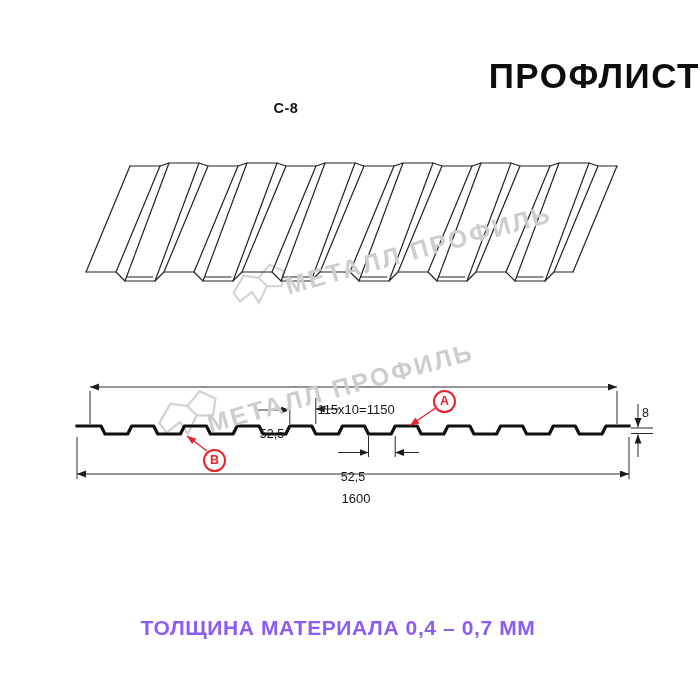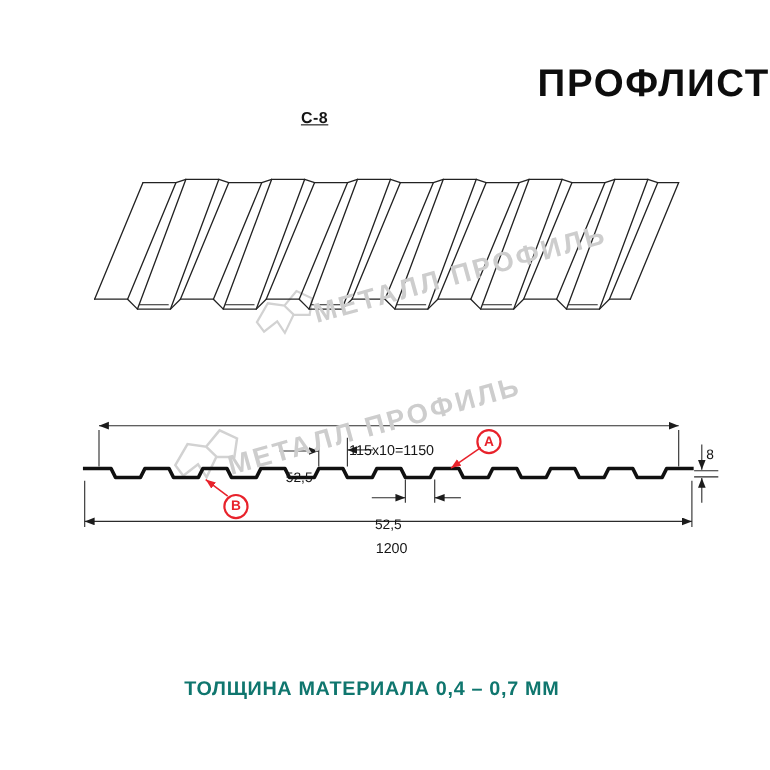--- a/index.html
+++ b/index.html
@@ -2,23 +2,23 @@
 <html><head>
 <meta charset="utf-8">
 <style>
   html,body{margin:0;padding:0;background:#fff;}
   .canvas{position:relative;width:700px;height:700px;background:#ffffff;overflow:hidden;
           font-family:"Liberation Sans",sans-serif;}
   .abs{position:absolute;}
   .page-title{left:0;top:56px;width:700px;text-align:right;font-size:35px;font-weight:800;
               letter-spacing:1.5px;color:#0d0d0d;}
   .page-subtitle{left:0;top:100px;width:572px;text-align:center;font-size:14.5px;font-weight:700;
-                 letter-spacing:.5px;color:#141414;text-decoration:underline;}
-  .footer-note{left:0;top:616px;width:676px;text-align:center;font-size:18px;font-weight:700;
-               letter-spacing:.6px;color:#0f766e;}
+                 letter-spacing:.5px;color:#141414;}
+  .footer-note{left:0;top:616px;width:676px;text-align:center;font-size:21px;font-weight:700;
+               letter-spacing:.6px;color:#8b5cf6;}
   .dim-text{color:#161616;font-size:12.5px;white-space:nowrap;}
   .center{text-align:center;margin-top:32px;}
   .wm-text{font-size:25px;font-weight:600;letter-spacing:2.5px;color:#cdcdcd;white-space:nowrap;
            transform:rotate(-15.5deg);transform-origin:left center;}
   .callout{width:19px;height:19px;border:2px solid #e8222b;border-radius:50%;
            color:#e8222b;font-size:12.5px;font-weight:700;line-height:19px;text-align:center;
            background:transparent;}
   svg{display:block;}
 </style>
 </head>
@@ -96,19 +96,19 @@
   <div class="abs wm-text" style="left:286px;top:272px;">МЕТАЛЛ ПРОФИЛЬ</div>
   <div class="abs wm-text" style="left:208px;top:410px;">МЕТАЛЛ ПРОФИЛЬ</div>
 
   <div class="abs page-title">ПРОФЛИСТ</div>
   <div class="abs page-subtitle">С-8</div>
 
   <div class="abs dim-text center" style="left:276px;top:370px;width:160px;font-size:13px;">115x10=1150</div>
   <div class="abs dim-text center" style="left:247px;top:395px;width:50px;">52,5</div>
   <div class="abs dim-text center" style="left:328px;top:438px;width:50px;">52,5</div>
   <div class="abs dim-text" style="left:642px;top:406px;">8</div>
-  <div class="abs dim-text center" style="left:326px;top:459px;width:60px;font-size:13px;">1200</div>
+  <div class="abs dim-text center" style="left:326px;top:459px;width:60px;font-size:13px;">1600</div>
 
   <div class="abs callout" style="left:433px;top:390px;">А</div>
   <div class="abs callout" style="left:203px;top:449px;">В</div>
 
   <div class="abs footer-note">ТОЛЩИНА МАТЕРИАЛА 0,4 – 0,7 ММ</div>
 </div>
 
 </body></html>

